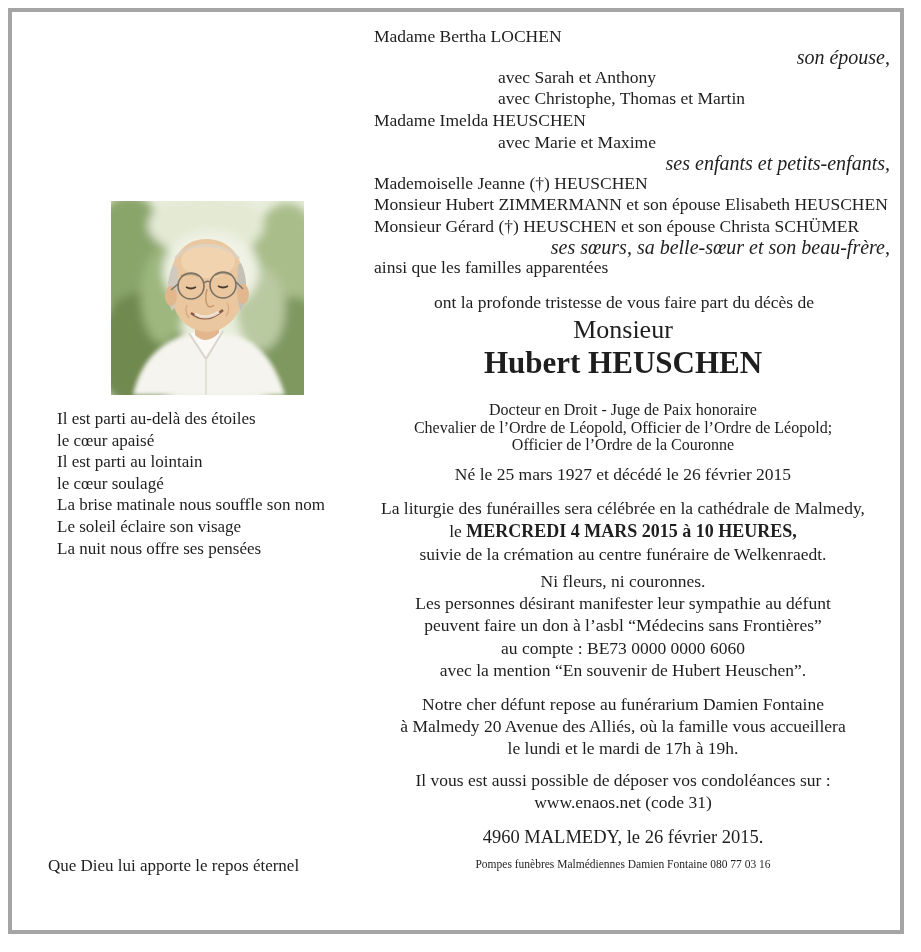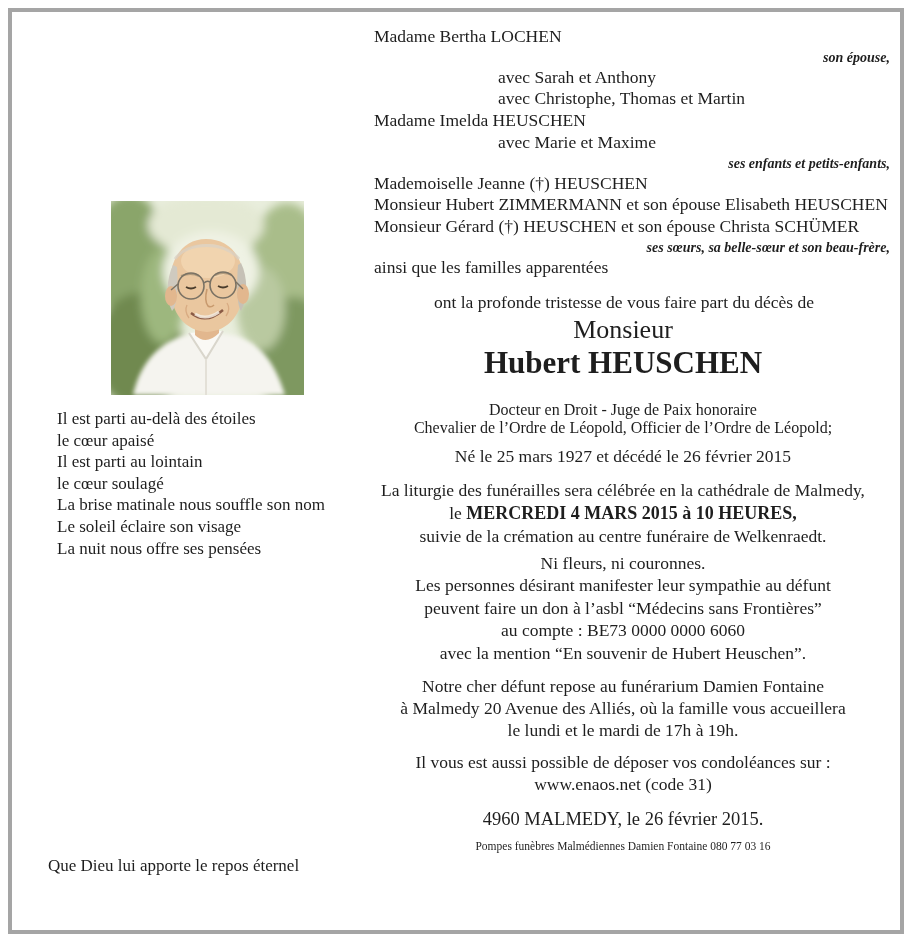--- a/index.html
+++ b/index.html
@@ -23,21 +23,21 @@
   .prayer {
     position:absolute; left:48px; top:855px; width:320px;
     font-size:17px; line-height:22px;
   }
   
   .right-col {
     position:absolute; left:374px; top:26px; width:516px;
   }
   .fam-name { font-size:17.5px; line-height:21.7px; text-align:left; }
   .fam-with { font-size:17.5px; line-height:21.7px; padding-left:124px; }
-  .fam-rel  { font-size:14px; line-height:19px; font-style:italic; text-align:right;font-weight:bold; }
+  .fam-rel  { font-size:20px; line-height:19px; font-style:italic; text-align:right; }
   .announcement {
     margin-top:14px; padding-left:60px;
     font-size:17.5px; line-height:21.7px;
   }
   .centered { text-align:center; padding-right:18px; }
   .deceased-title { font-size:26px; line-height:31px; }
   .deceased-name  { font-size:31px; line-height:36px; font-weight:bold; }
   .honors { margin-top:20px; font-size:16px; line-height:17.5px; }
   .dates  { margin-top:9px; font-size:17.5px; line-height:22px; }
   .ceremony { margin-top:12px; font-size:17.5px; line-height:23px; }
@@ -135,20 +135,21 @@
     </div>
 
     <div class="announcement">ont la profonde tristesse de vous faire part du décès de</div>
 
     <div class="deceased-title centered">Monsieur</div>
     <div class="deceased-name centered">Hubert HEUSCHEN</div>
 
     <div class="honors centered">
       <div>Docteur en Droit - Juge de Paix honoraire</div>
       <div>Chevalier de l’Ordre de Léopold, Officier de l’Ordre de Léopold;</div>
+      <div>Officier de l’Ordre de la Couronne</div>
     </div>
 
     <div class="dates centered">Né le 25 mars 1927 et décédé le 26 février 2015</div>
 
     <div class="ceremony centered">
       <div>La liturgie des funérailles sera célébrée en la cathédrale de Malmedy,</div>
       <div><span>le </span><span class="b">MERCREDI 4 MARS 2015 à 10 HEURES,</span></div>
       <div>suivie de la crémation au centre funéraire de Welkenraedt.</div>
     </div>
 

